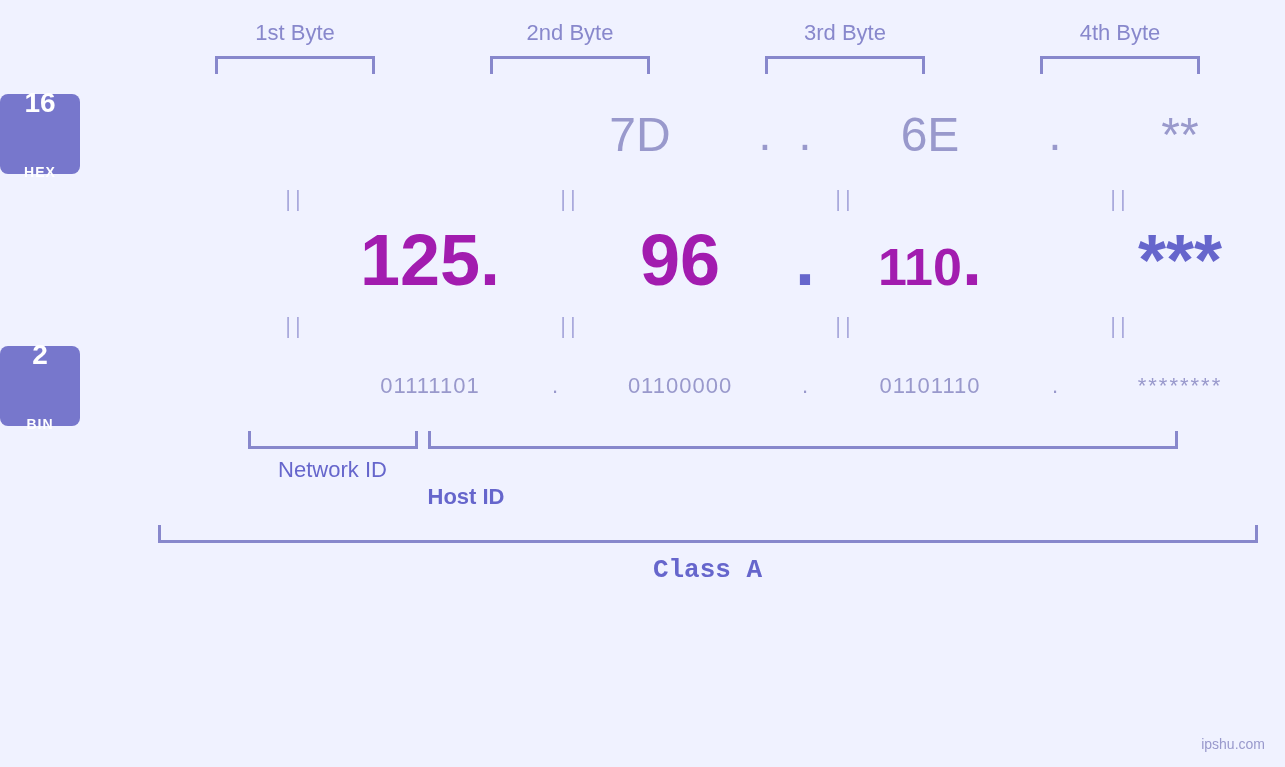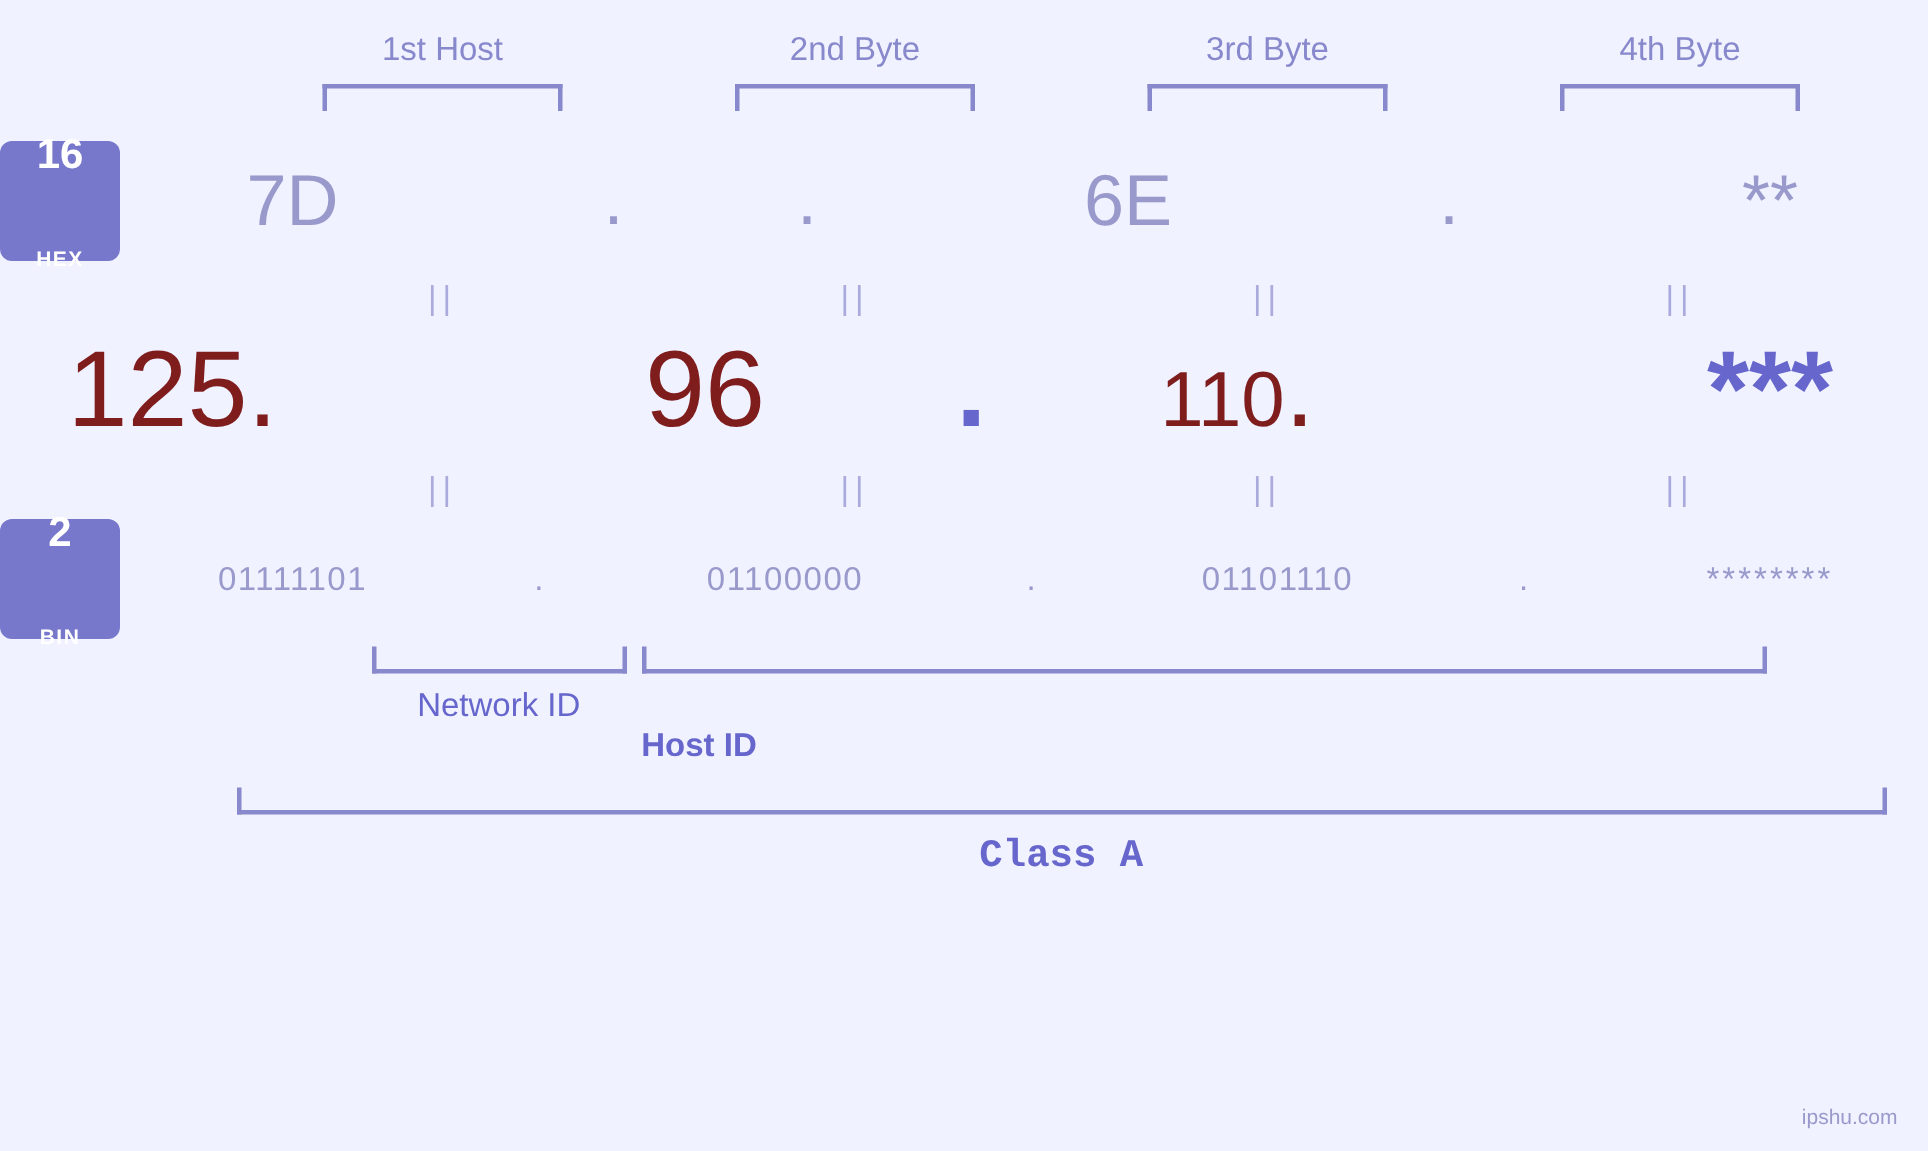--- a/index.html
+++ b/index.html
@@ -93,21 +93,21 @@
     .badge-label {
       font-size: 14px;
       font-weight: bold;
       letter-spacing: 1px;
     }
 
     .values-row {
       display: flex;
       flex: 1;
       align-items: center;
-      justify-content: space-between;
+      justify-content: flex-end;
       margin-left: 10px;
     }
 
     .value-cell {
       width: 210px;
       text-align: center;
     }
 
     .dot-cell {
       width: 40px;
@@ -136,22 +136,22 @@
       width: 210px;
       text-align: center;
       color: #aaaadd;
       font-size: 22px;
       letter-spacing: 4px;
     }
 
     
     .dec-value {
       font-size: 80px;
-      color: #7f1d1d;
-      font-weight: normal;
+      color: #a21caf;
+      font-weight: bold;
     }
 
     
     .bin-value {
       font-size: 22px;
       color: #9999cc;
       letter-spacing: 1px;
     }
 
     
@@ -226,21 +226,21 @@
       color: #9999cc;
       letter-spacing: 2px;
     }
   </style>
 </head>
 <body>
 
 <div class="container">
 
   <div class="byte-headers">
-    <div class="byte-header">1st Host</div>
+    <div class="byte-header">1st Byte</div>
     <div class="byte-header">2nd Byte</div>
     <div class="byte-header">3rd Byte</div>
     <div class="byte-header">4th Byte</div>
   </div>
 
   <div class="bracket-row-top">
     <div class="bracket-cell">
       <div class="bracket-top"></div>
     </div>
     <div class="bracket-cell">

